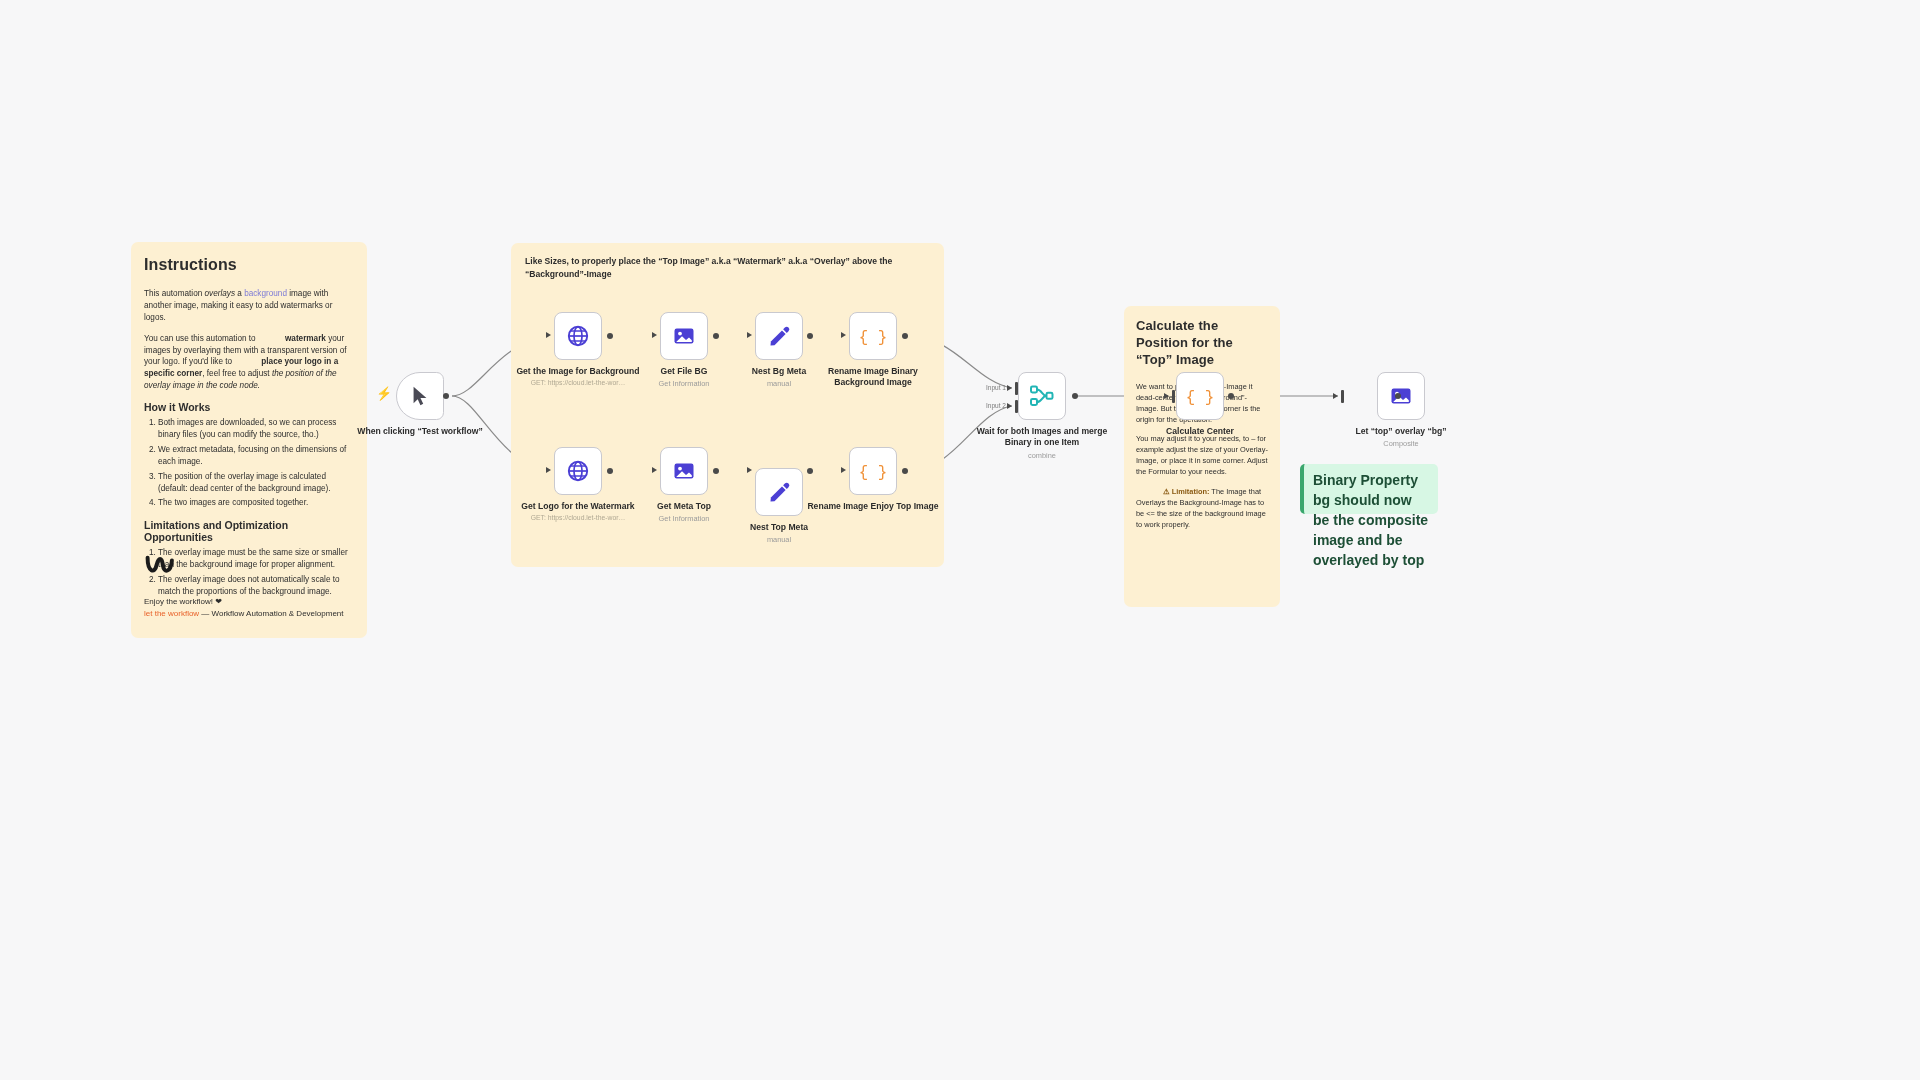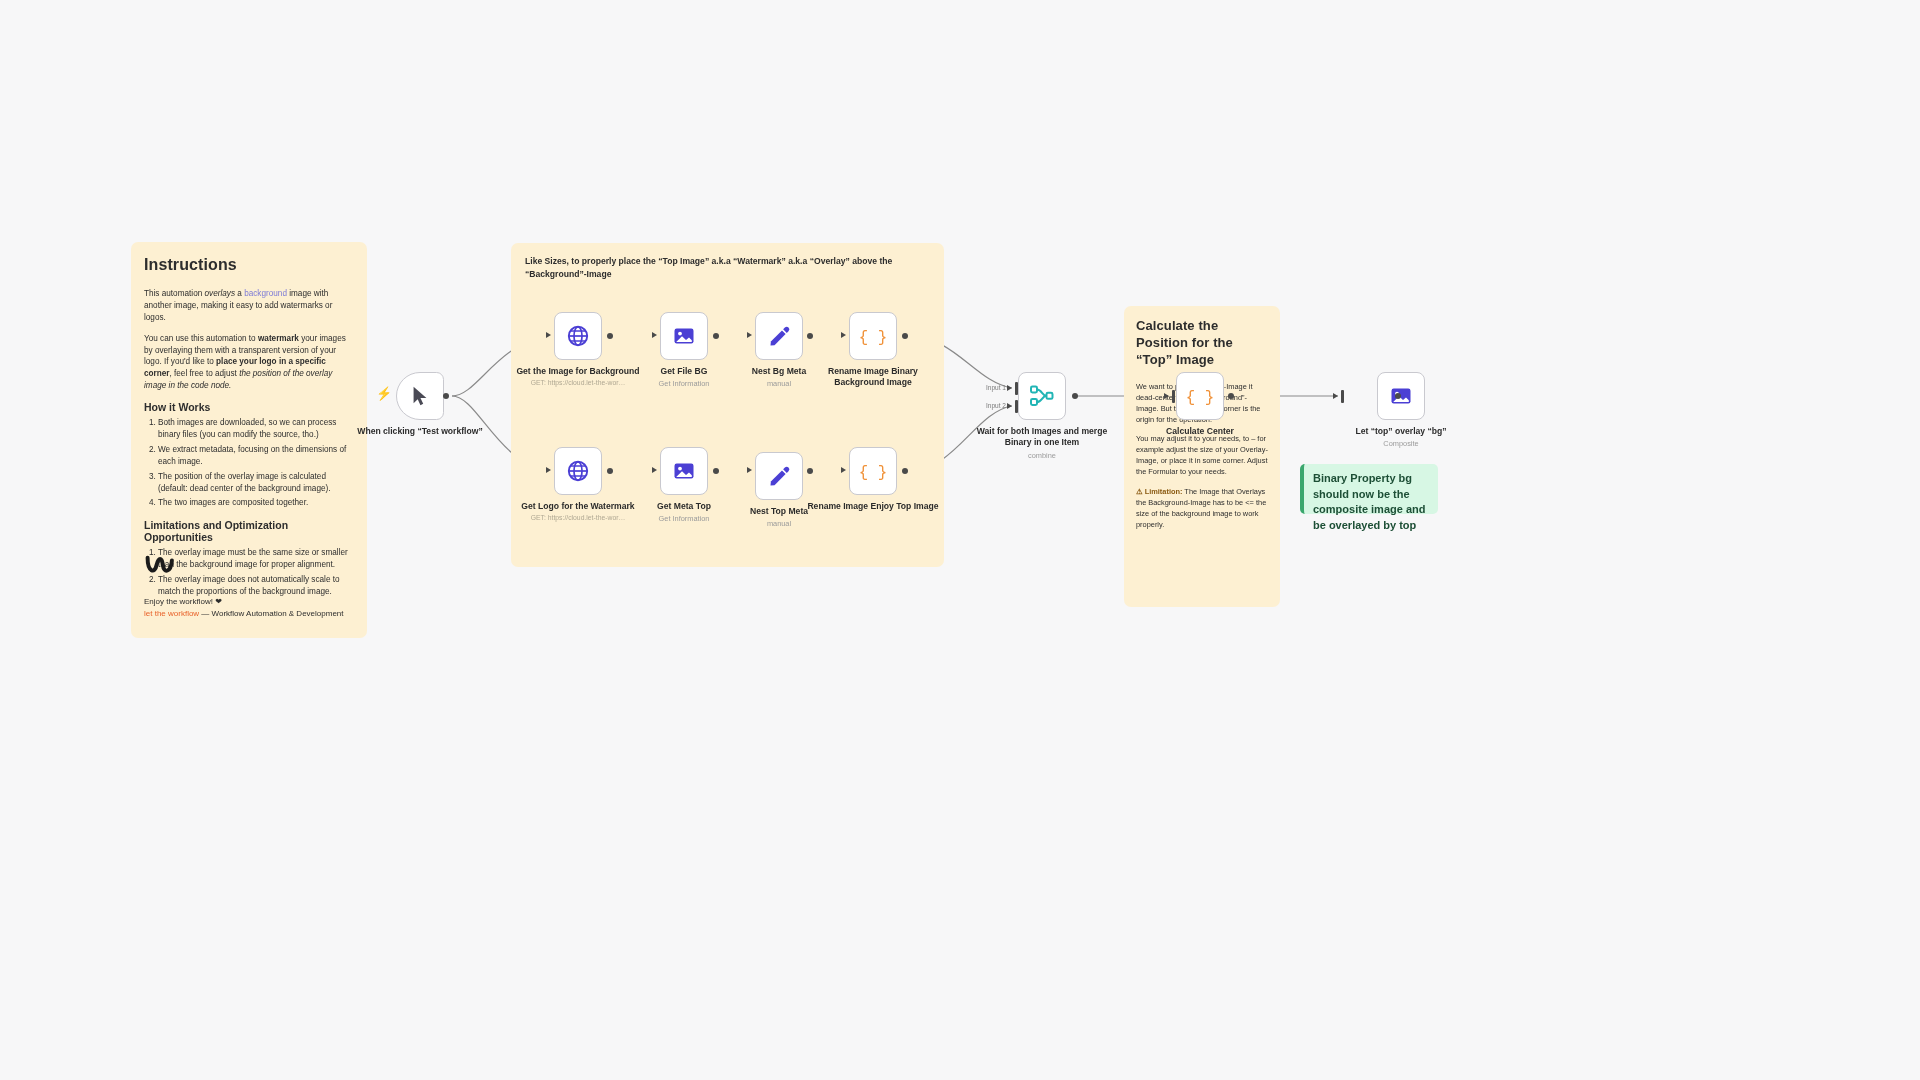--- a/index.html
+++ b/index.html
@@ -22,21 +22,21 @@
 
   .sticky h1 { font-size: 16px; font-weight: 700; letter-spacing: .1px; }
   .sticky h2 { font-size: 10.5px; font-weight: 700; margin-bottom: 4px; }
   .sticky p  { font-size: 8.2px; line-height: 1.45; margin-bottom: 9px; }
   .sticky ol { font-size: 8.2px; line-height: 1.45; padding-left: 14px; margin-bottom: 10px; }
   .sticky ol li { margin-bottom: 3px; }
   .sticky .lead { font-size: 8.6px; font-weight: 700; line-height: 1.5; }
 
   .kw-bg { color: #7d7bd6; }
   .it { font-style: italic; margin-top: 15px; }
-  .bd { font-weight: 700; }
+  .bd { font-weight: 700; margin-left: 27px; }
 
   
   #instructions { left: 131px; top: 242px; width: 236px; height: 396px; padding: 14px 13px 0 13px; }
   #instructions h1 { margin-bottom: 14px; }
   #inst-howworks { margin-top: 4px; }
   #footer-wrap { position: absolute; left: 13px; bottom: 18px; }
   .logo-mark { width: 36px; height: 26px; margin-bottom: 14px; }
   .footer-line { font-size: 8px; line-height: 1.5; }
   .brand { color: #e8622a; }
 
@@ -45,21 +45,21 @@
   #retrieve h1 { margin-bottom: 10px; }
 
   
   #calcpos { left: 1124px; top: 306px; width: 156px; height: 301px; padding: 12px 12px 0 12px; }
   #calcpos h1 { font-size: 13px; line-height: 1.3; margin-bottom: 13px; }
   #calcpos p { font-size: 7.4px; line-height: 1.48; margin-bottom: 9px; }
   .warn { color: #8a5a12; }
 
   
   #greennote { left: 1300px; top: 464px; width: 138px; height: 50px; padding: 7px 9px; }
-  #greennote p { font-size: 11px; line-height: 1.42; font-weight: 700; margin: 0; color: #1d4f36; }
+  #greennote p { font-size: 14px; line-height: 1.42; font-weight: 700; margin: 0; color: #1d4f36; }
 
   
   .node { position: absolute; }
   .node-box {
     width: 48px; height: 48px;
     background: #fff;
     border: 1px solid #c9c9cf;
     border-radius: 8px;
     display: flex; align-items: center; justify-content: center;
   }
@@ -264,21 +264,21 @@
       </svg>
     </div>
     <div class="node-label">
       <span>Get Meta Top</span>
       <div class="node-sub">Get Information</div>
     </div>
   </div>
   <div class="arrowhead" style="left:652px; top:467px;"></div>
   <div class="dot" style="left:713px; top:468px;"></div>
 
-  <div class="node" style="left:755px; top:452px;">
+  <div class="node" style="left:755px; top:468px;">
     <div class="node-box">
       <svg width="23" height="23" viewBox="0 0 24 24">
         <path d="M3 17.3 L14.6 5.7 L18.4 9.5 L6.8 21 L2.6 21.5 Z" fill="#4b3fd4"></path>
         <path d="M15.8 4.5 L17.6 2.7 A2.1 2.1 0 0 1 21.4 6.5 L19.6 8.3 Z" fill="#4b3fd4"></path>
       </svg>
     </div>
     <div class="node-label">
       <span>Nest Top Meta</span>
       <div class="node-sub">manual</div>
     </div>

